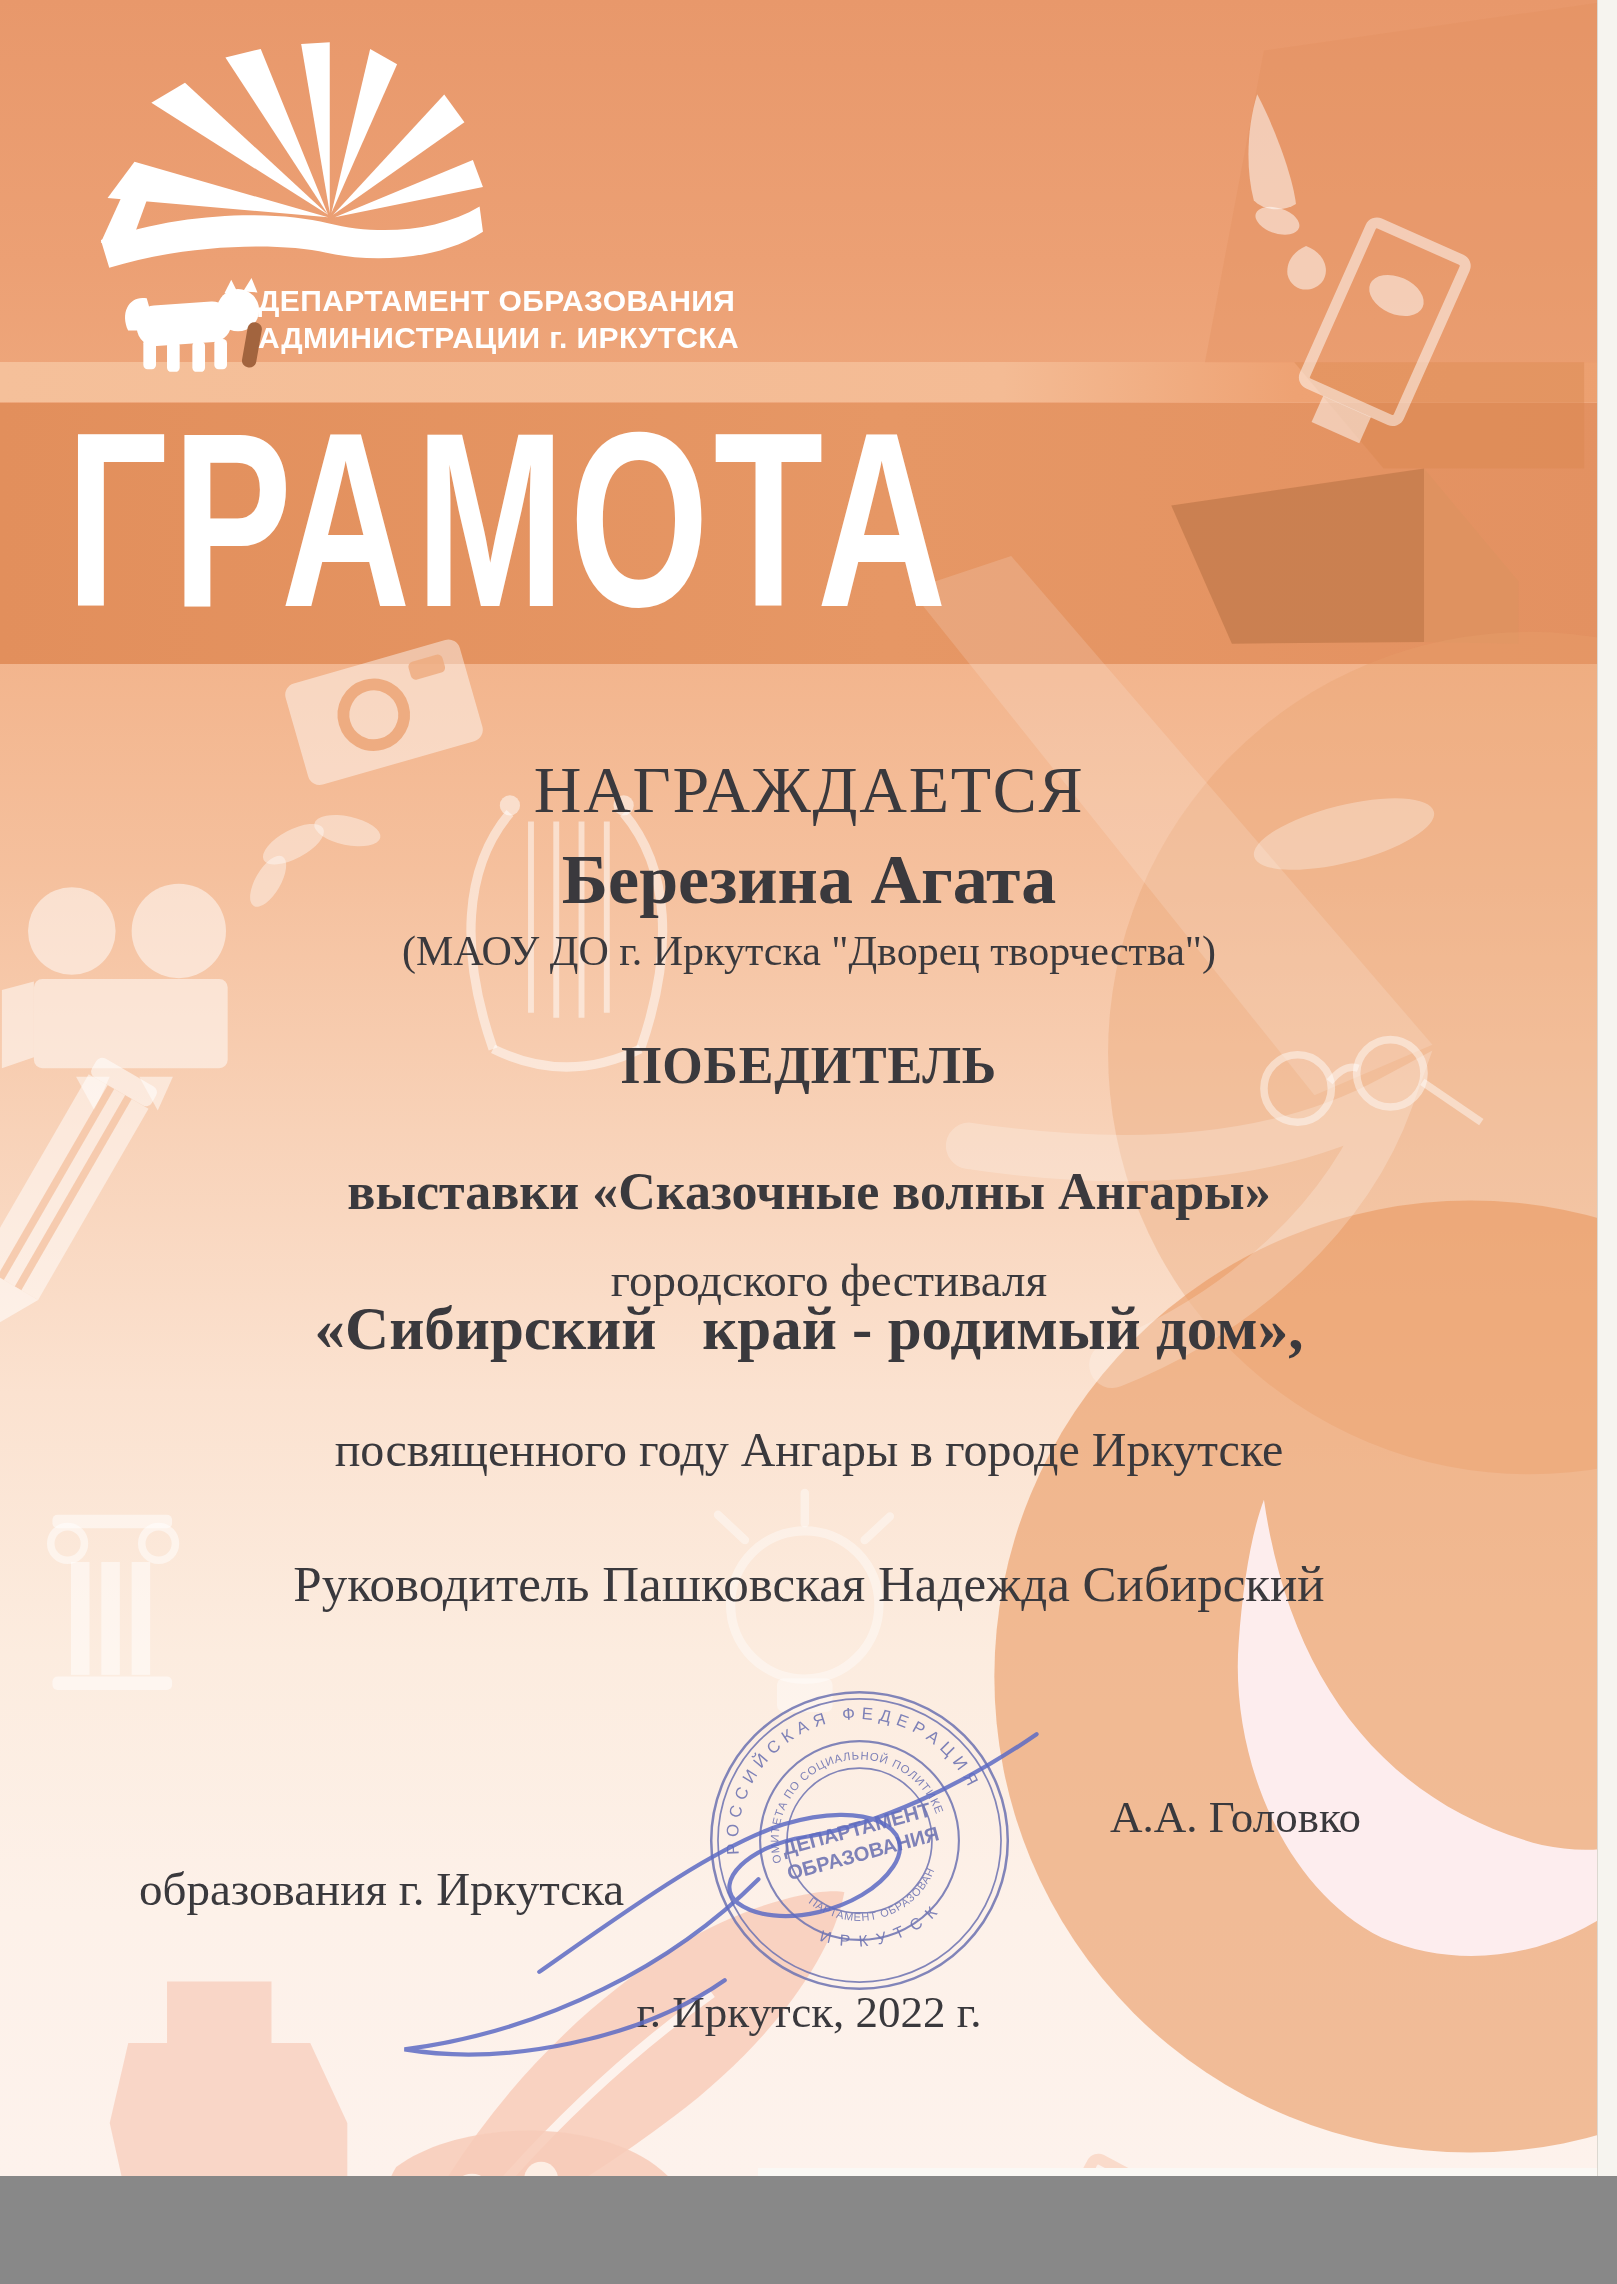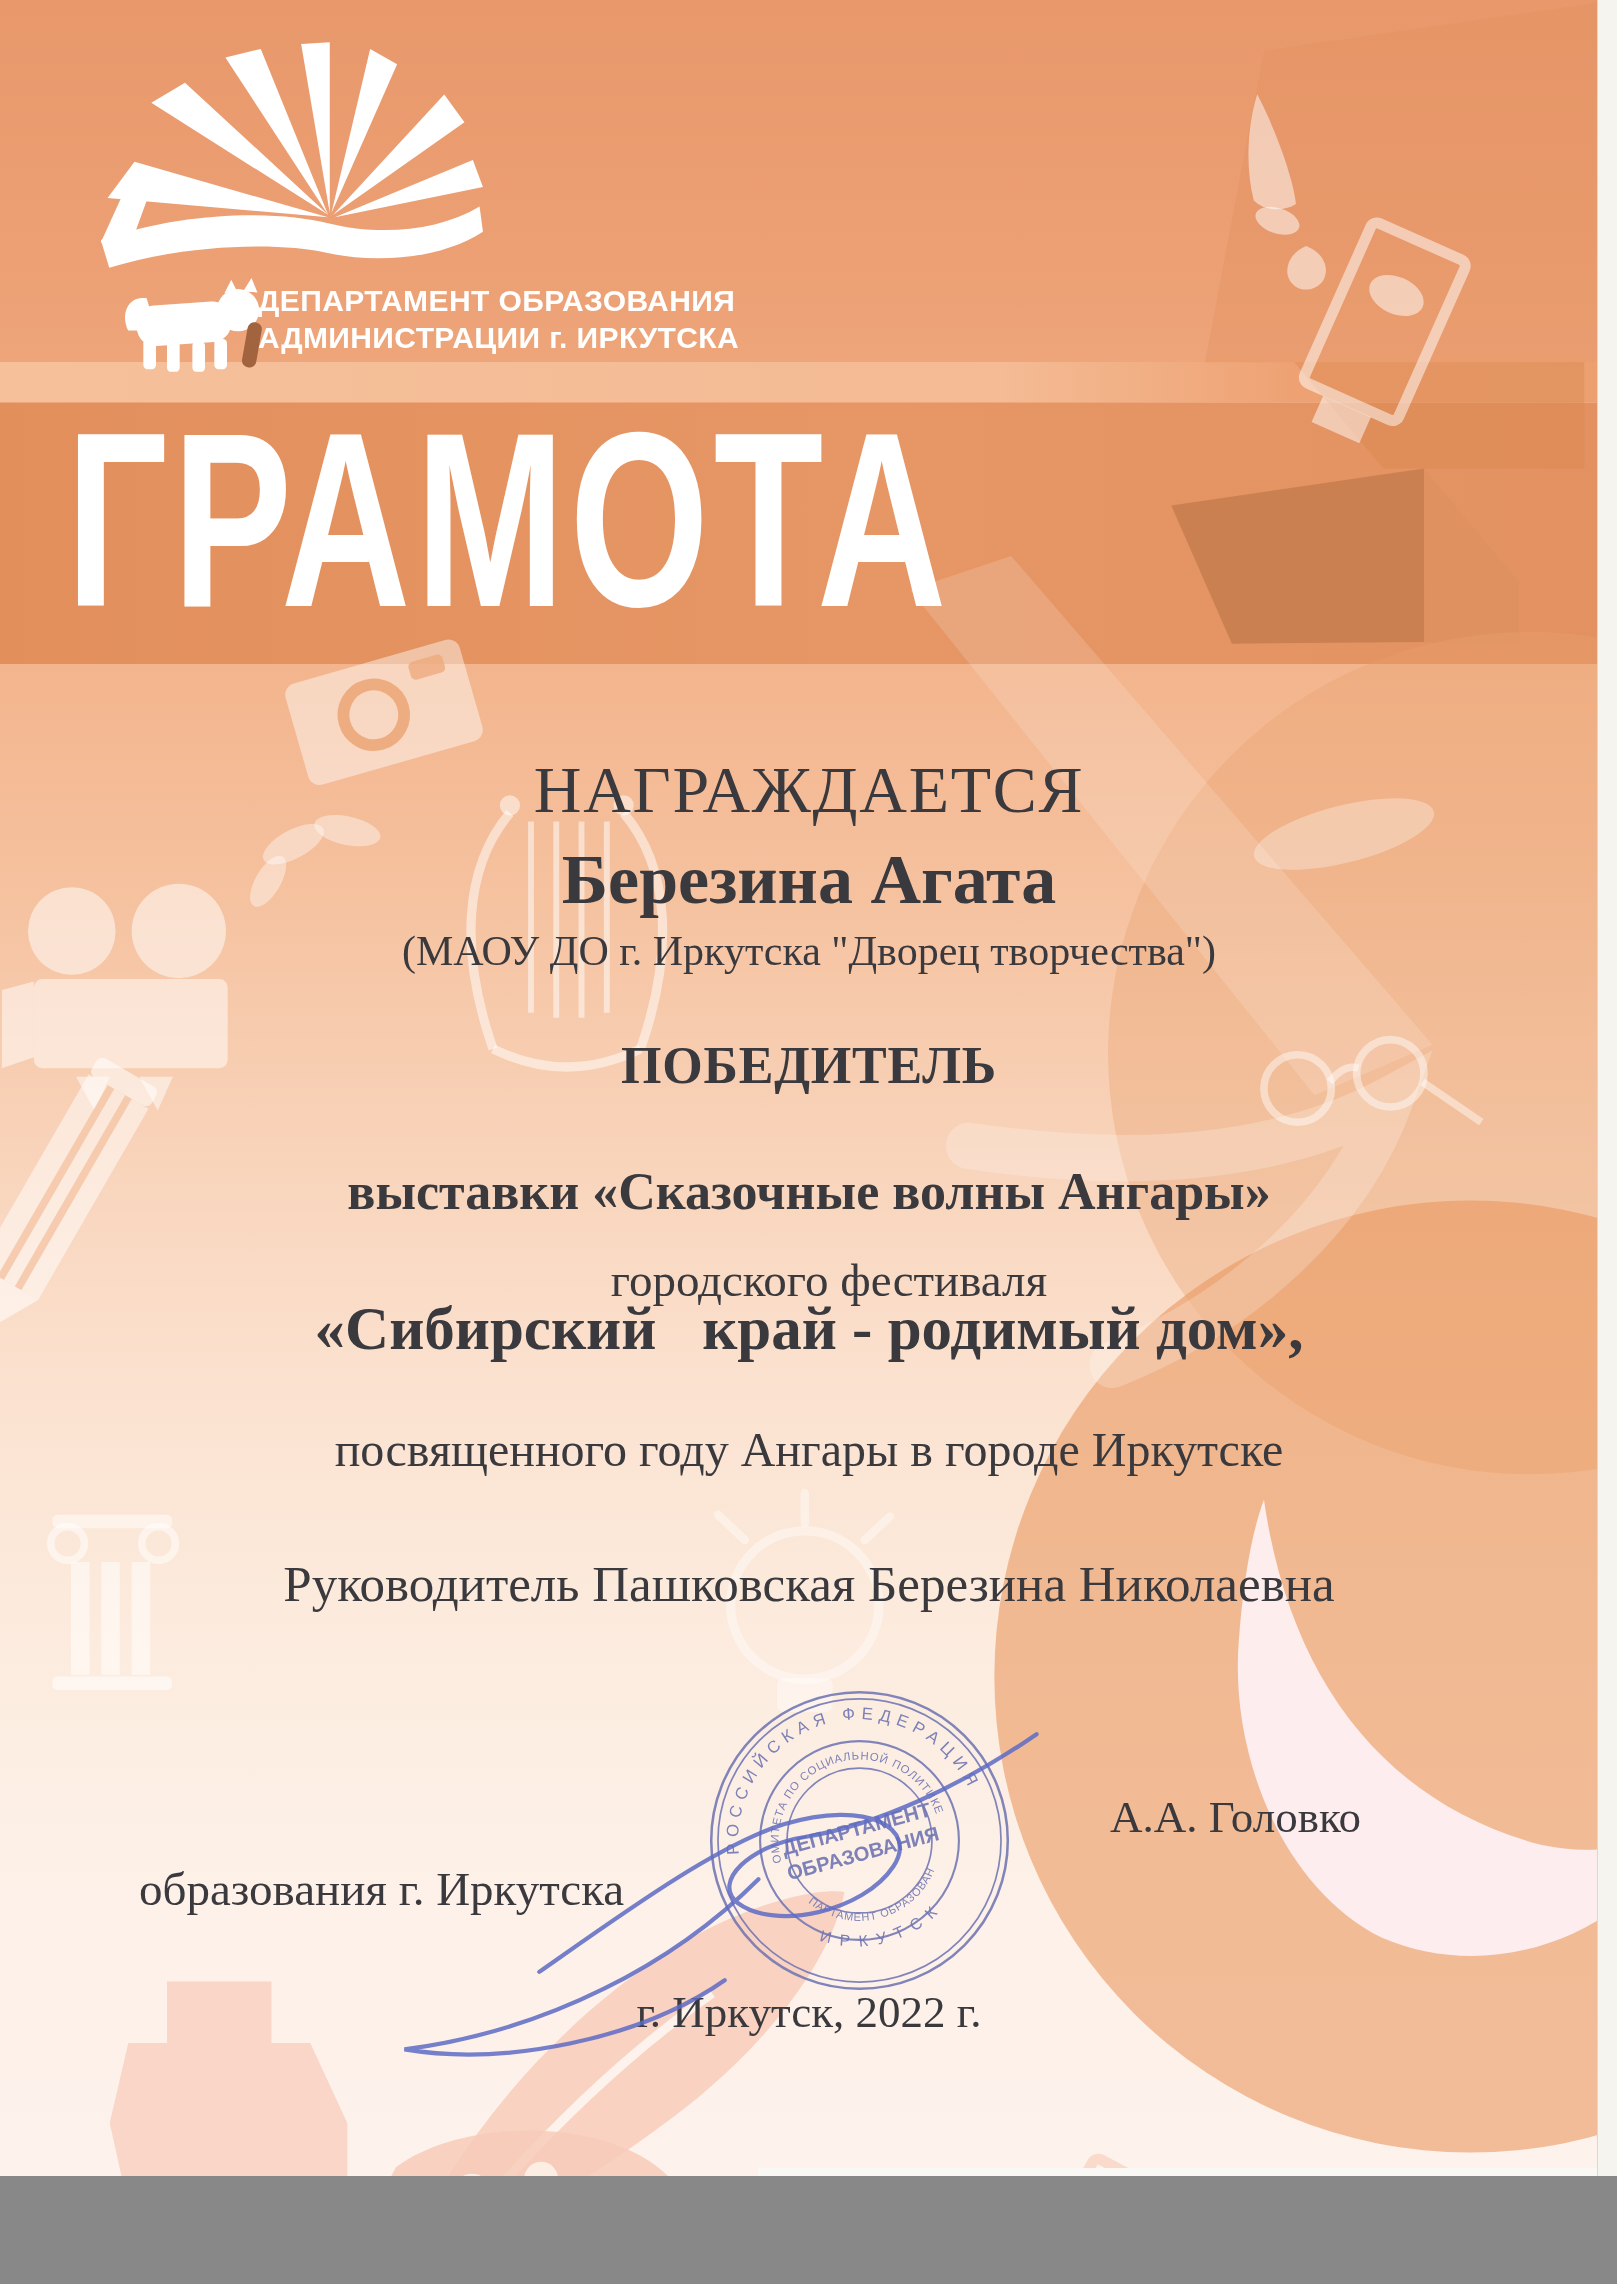--- a/index.html
+++ b/index.html
@@ -194,21 +194,21 @@
   <div class="abs title">ГРАМОТА</div>
 
   <div class="abs center t-award">НАГРАЖДАЕТСЯ</div>
   <div class="abs center t-name bold">Березина Агата</div>
   <div class="abs center t-org">(МАОУ ДО г. Иркутска "Дворец творчества")</div>
   <div class="abs center t-result bold">ПОБЕДИТЕЛЬ</div>
   <div class="abs center t-ev1 bold">выставки «Сказочные волны Ангары»</div>
   <div class="abs center t-ev2">городского фестиваля</div>
   <div class="abs center t-ev3">«Сибирский   край - родимый дом»,</div>
   <div class="abs center t-ev4">посвященного году Ангары в городе Иркутске</div>
-  <div class="abs center t-sup">Руководитель Пашковская Березина Николаевна</div>
+  <div class="abs center t-sup">Руководитель Пашковская Надежда Сибирский</div>
   <div class="abs t-sigl2">образования г. Иркутска</div>
   <div class="abs t-signame">А.А. Головко</div>
   <div class="abs center t-place">г. Иркутск, 2022 г.</div>
 
   <svg class="abs stamp-svg" viewBox="0 0 400 400">
     <defs>
       <path id="arcOuterTop" d="M 56 200 A 144 144 0 1 1 344 200"></path>
       <path id="arcOuterBottom" d="M 85 265 A 140 140 0 0 0 315 265"></path>
       <path id="arcMidTop" d="M 104 200 A 96 96 0 1 1 296 200"></path>
       <path id="arcMidBottom" d="M 124 258 A 96 96 0 0 0 276 258"></path>

